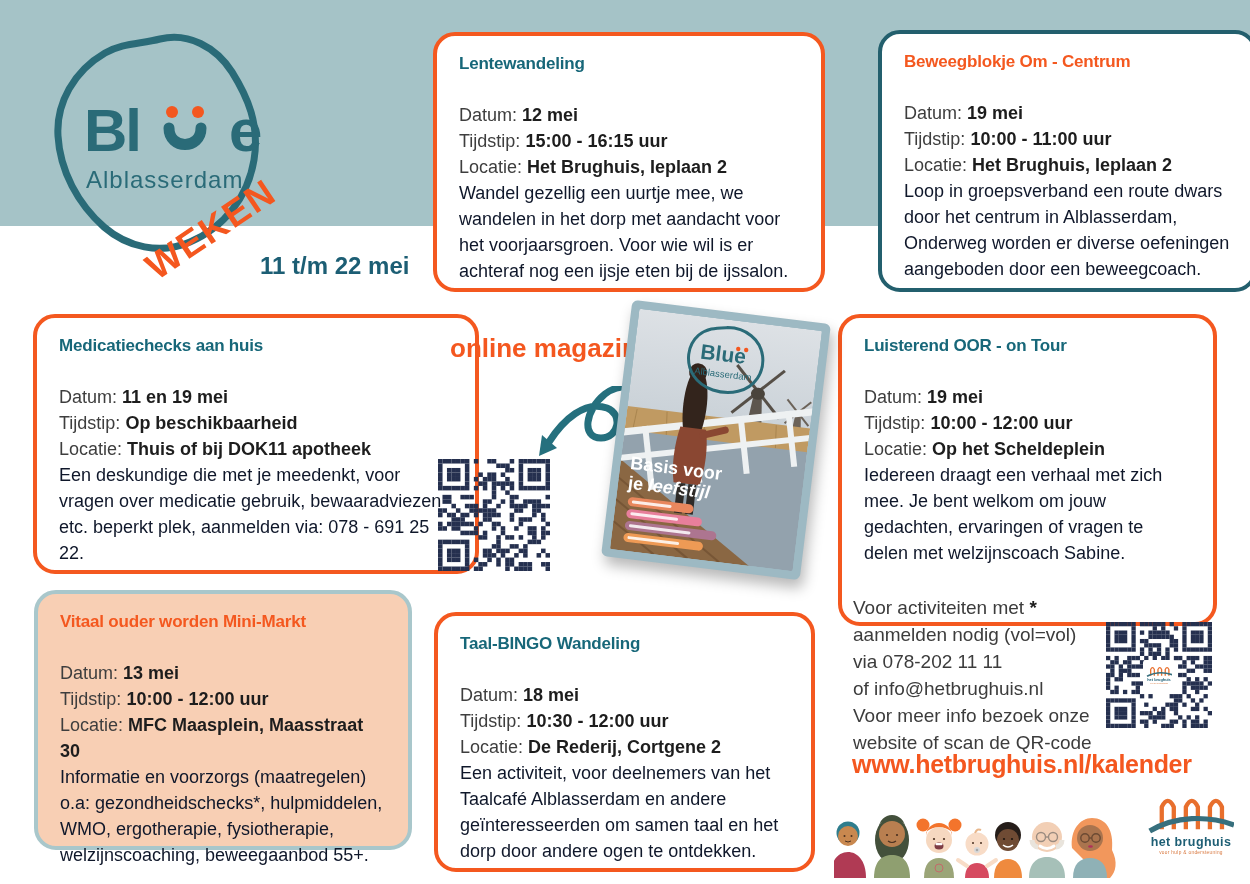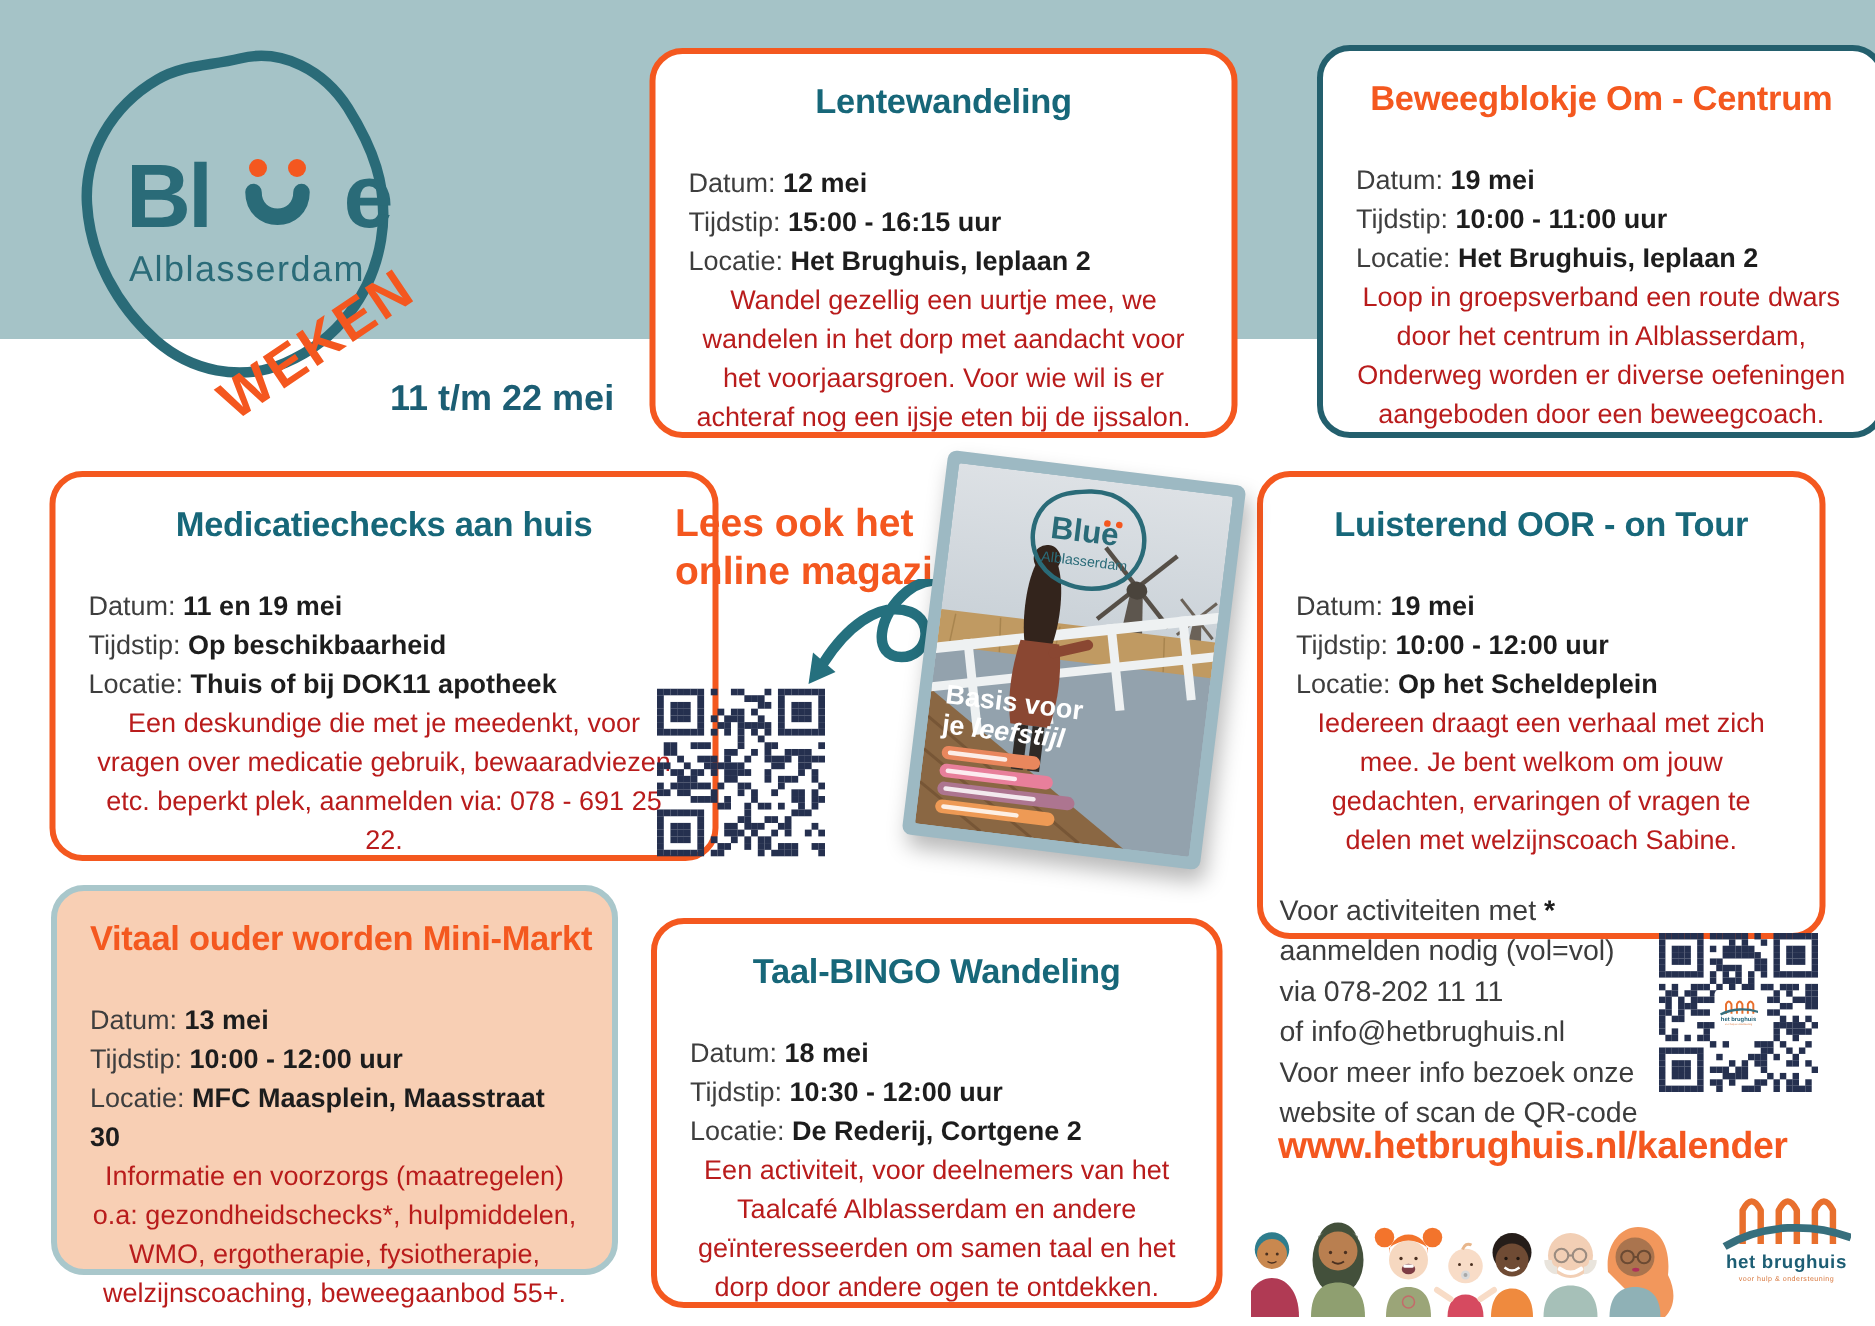--- a/index.html
+++ b/index.html
@@ -16,25 +16,25 @@
   .wordmark .smiley { width:44px; height:54px; margin:8px 2px 0 3px; }
   .brand-sub { position:absolute; left:86px; top:166px; color:#2a6b78; font-size:24px; letter-spacing:1px; }
   .weken { position:absolute; left:150px; top:250px; color:#f4571f; font-weight:800; font-size:37px;
            letter-spacing:2px; transform:rotate(-34deg); transform-origin:left center; }
   .daterange { position:absolute; left:260px; top:252px; color:#1c5e74; font-weight:bold; font-size:24px; }
 
   
   .card { position:absolute; background:#ffffff; border:4px solid #f4581f; border-radius:22px; padding:18px 22px; }
   .card.b-teal { border-color:#235f6d;margin-left:40px; }
   .card.b-band { border-color:#a9c7cb; background:#f8cfb4; }
-  .card-title { font-size:23px; font-weight:800; letter-spacing:-0.2px; margin-bottom:28px; white-space:nowrap; color:#176779;text-align:center; }
+  .card-title { font-size:17px; font-weight:800; letter-spacing:-0.2px; margin-bottom:28px; white-space:nowrap; color:#176779; }
   .card-title.t-orange { color:#f4581f; }
   .row { font-size:18px; line-height:26px; color:#3e3e3e; }
   .row b { color:#1d1d1d; }
-  .desc { font-size:18px; line-height:26px; color:#b91c1c;text-align:center; }
+  .desc { font-size:18px; line-height:26px; color:#0f172a; }
 
   .c-lente    { left:433px; top:32px;  width:392px; height:260px; }
   .c-beweeg   { left:838px; top:30px;  width:379px; height:262px; }
   .c-medicatie{ left:33px;  top:314px; width:446px; height:260px; }
   .c-oor      { left:838px; top:314px; width:379px; height:312px; }
   .c-vitaal   { left:34px;  top:590px; width:378px; height:260px; }
   .c-taal     { left:434px; top:592px; width:381px; height:260px;margin-top:20px; }
 
   
   .promo-text { position:absolute; left:450px; top:332px; color:#f4571f; font-weight:800; font-size:26px; line-height:32px; }
@@ -120,21 +120,20 @@
 
   <div class="card c-taal">
     <div class="card-title">Taal-BINGO Wandeling</div>
     <div class="row"><span>Datum:</span> <b>18 mei</b></div>
     <div class="row"><span>Tijdstip:</span> <b>10:30 - 12:00 uur</b></div>
     <div class="row"><span>Locatie:</span> <b>De Rederij, Cortgene 2</b></div>
     <div class="desc">Een activiteit, voor deelnemers van het Taalcafé Alblasserdam en andere geïnteresseerden om samen taal en het dorp door andere ogen te ontdekken.</div>
   </div>
 
   <div class="promo-text">
-    <div>Lees ook het</div>
     <div>online magazine</div>
   </div>
 
   <svg class="arrow-svg" viewBox="0 0 142 82">
     <path d="M138,10 C118,-3 95,-2 82,8 C62,24 58,52 78,52 C96,52 100,28 84,22 C62,14 40,34 26,56" fill="none" stroke="#25707e" stroke-width="7" stroke-linecap="round"></path>
     <polygon points="16,70 34,62 19,49" fill="#25707e"></polygon>
   </svg>
 
   <svg class="qr1" id="qr1" viewBox="0 0 112 112">
       <rect x="0.00" y="0.00" width="4.53" height="4.53" fill="#25304f"></rect>

